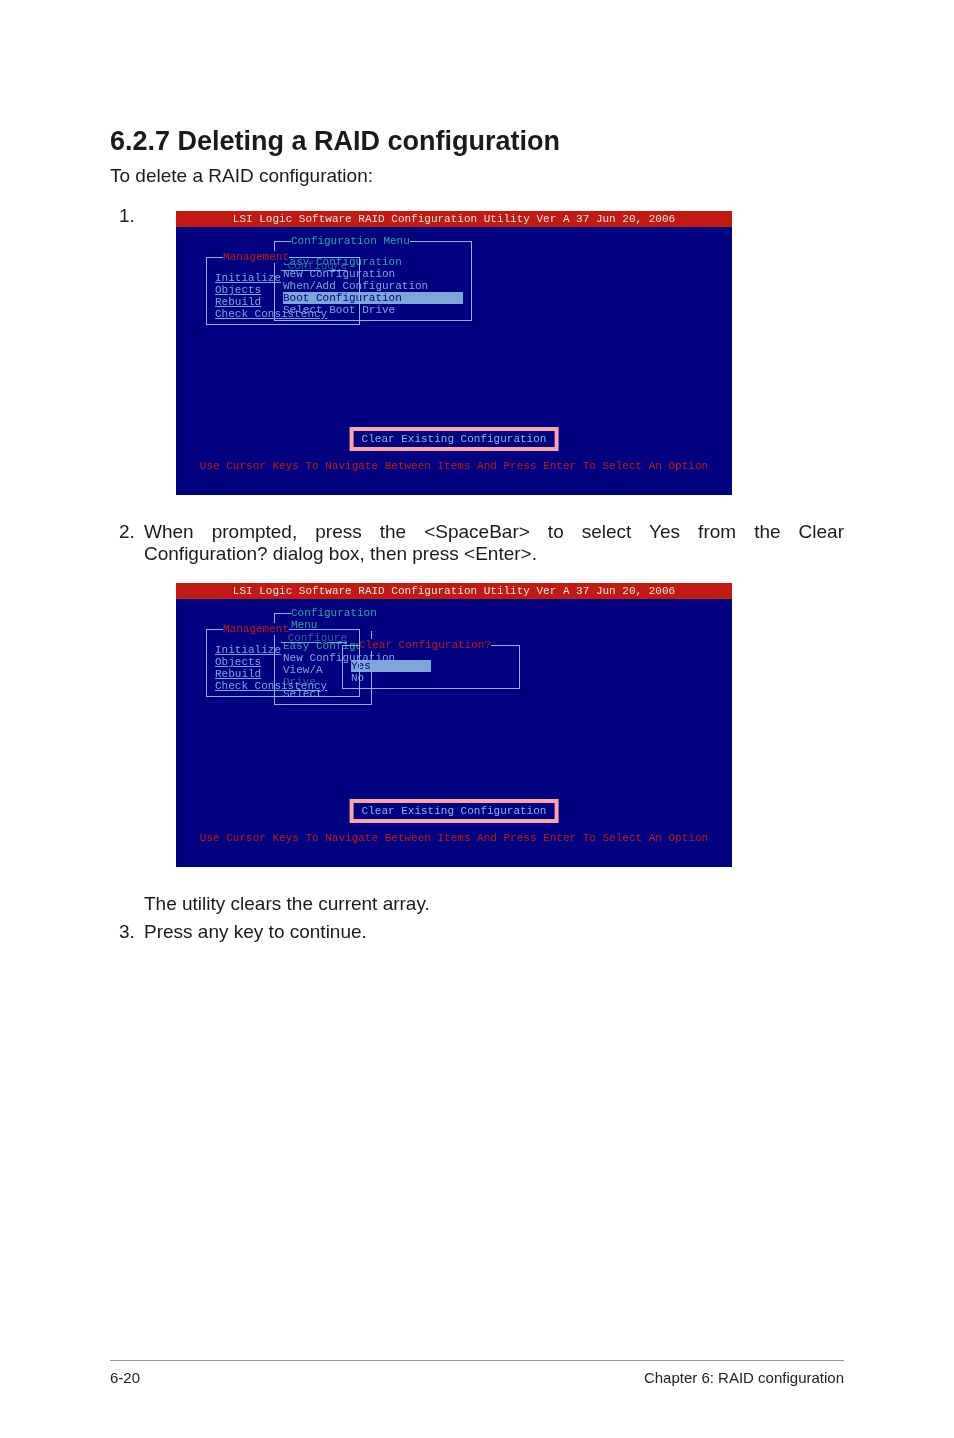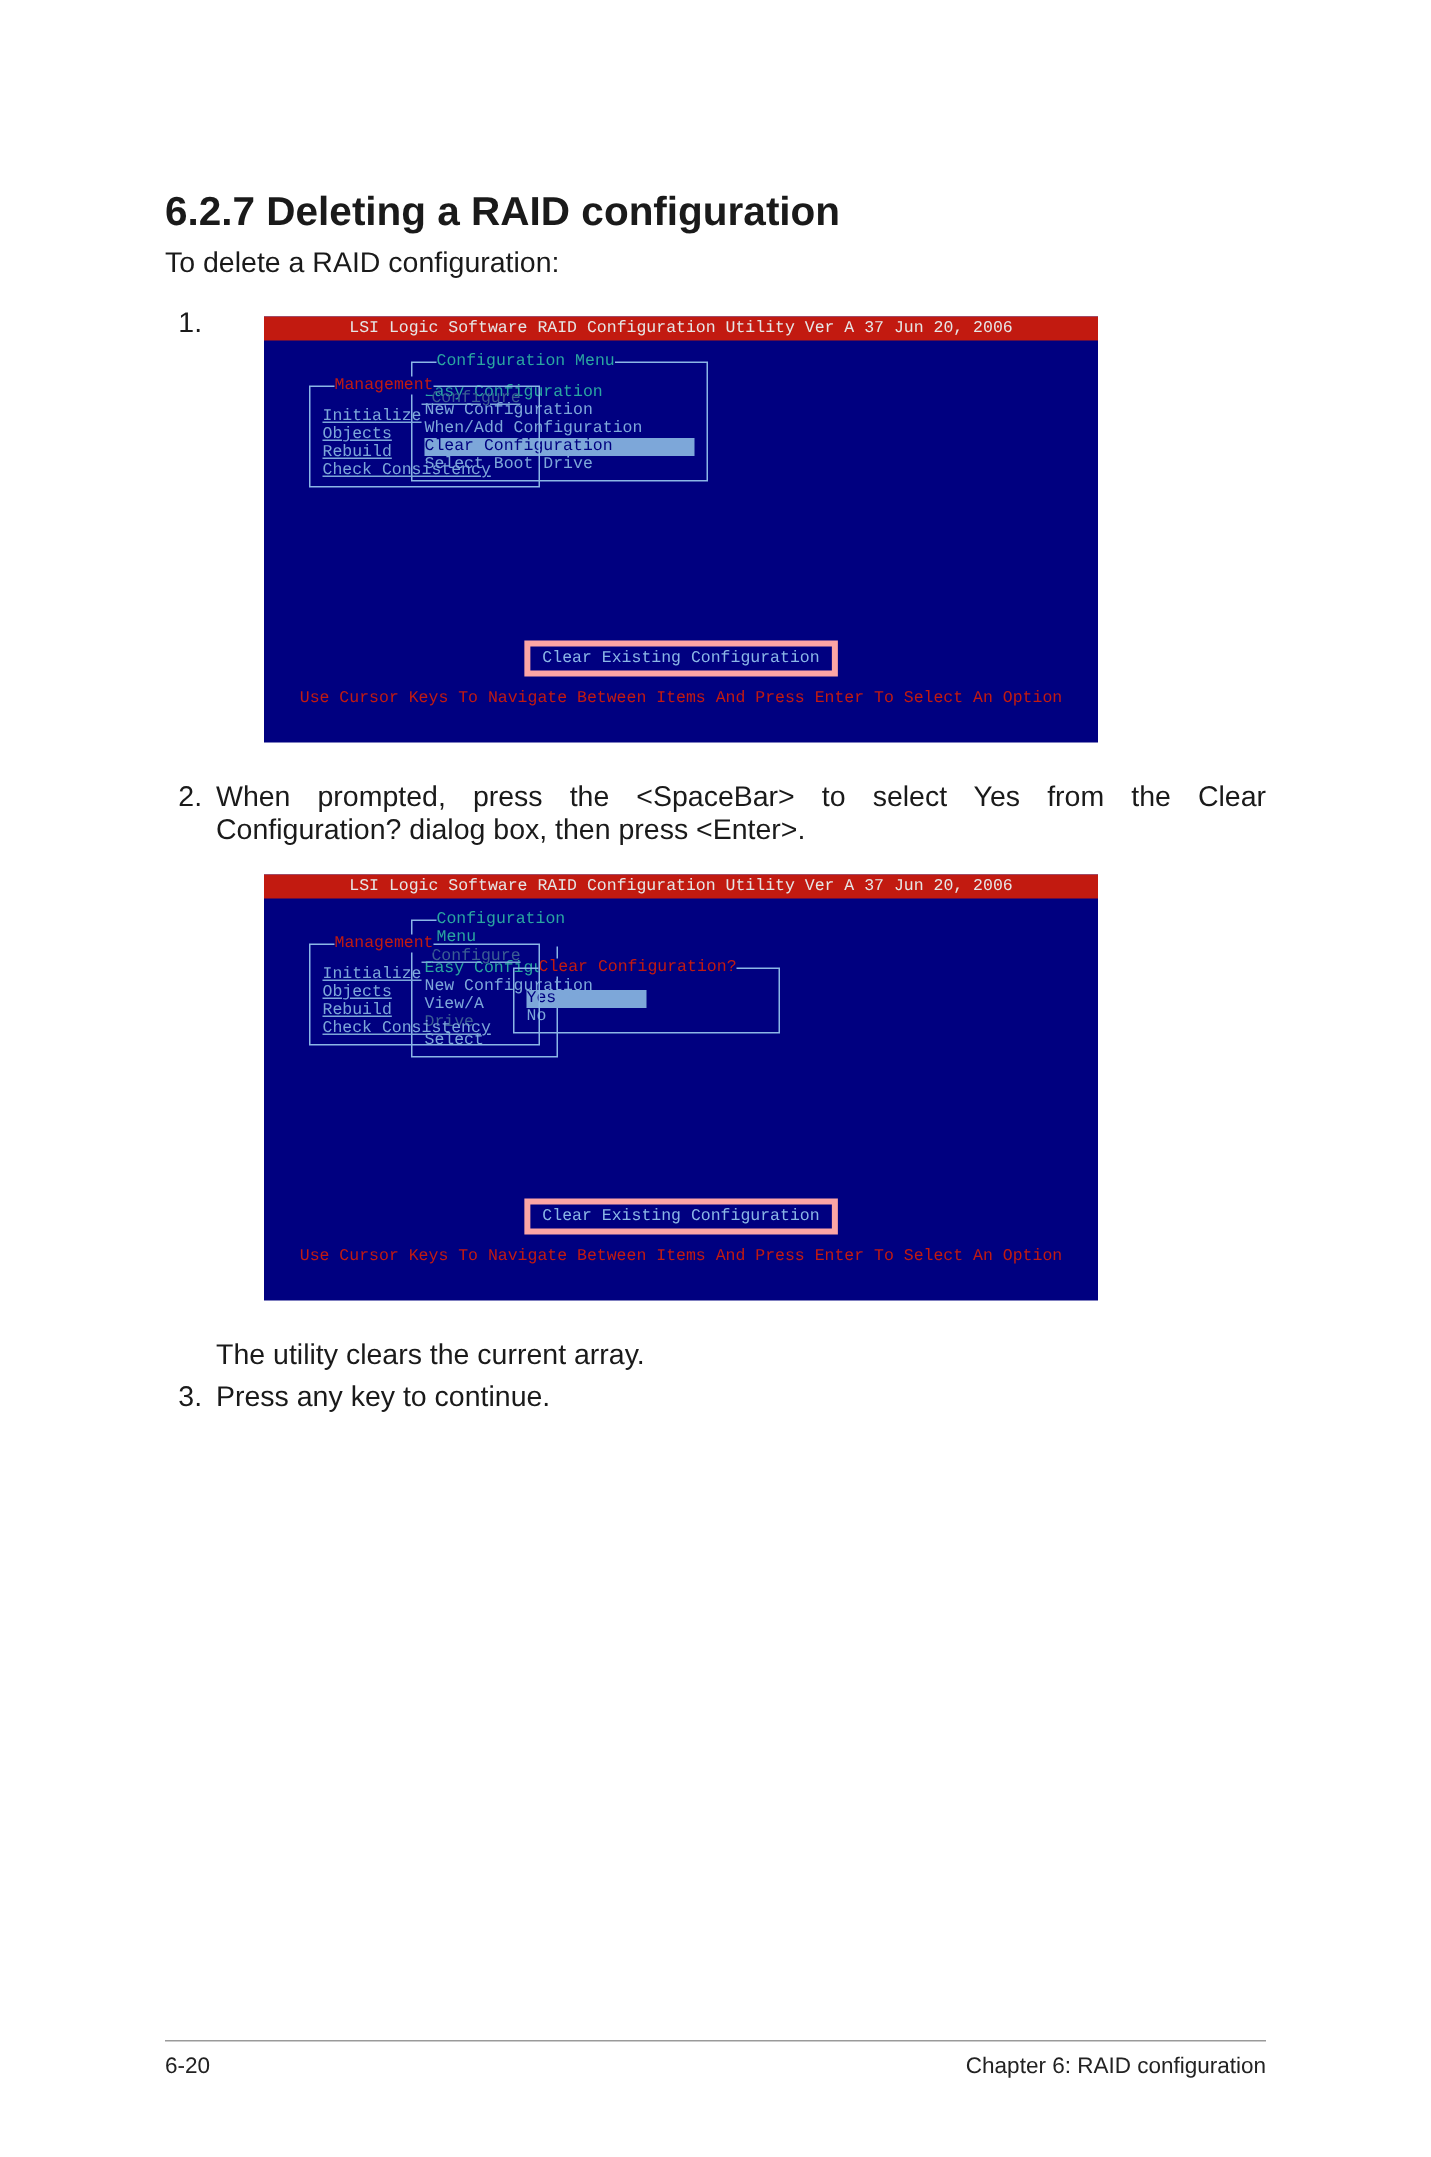--- a/index.html
+++ b/index.html
@@ -171,21 +171,21 @@
       <div class="screenshot-wrap">
         <div class="bios">
           <div class="bios-title">LSI Logic Software RAID Configuration Utility Ver A 37 Jun 20, 2006</div>
           <div class="bios-body">
 
             <div class="menu-box cfg-menu">
               <span class="box-title">Configuration Menu</span>
               <span class="menu-item teal">Easy Configuration</span><br>
               <span class="menu-item">New Configuration</span><br>
               <span class="menu-item">When/Add Configuration</span><br>
-              <span class="menu-item sel">Clear Configuration</span>
+              <span class="menu-item sel">Boot Configuration</span>
               <span class="menu-item">Select Boot Drive</span>
             </div>
 
             <div class="menu-box mgmt-menu">
               <span class="box-title" style="color:#c21a10;">Management</span>
               <span class="menu-item dim">Configure</span><br>
               <span class="menu-item">Initialize</span><br>
               <span class="menu-item">Objects</span><br>
               <span class="menu-item">Rebuild</span><br>
               <span class="menu-item">Check Consistency</span>

